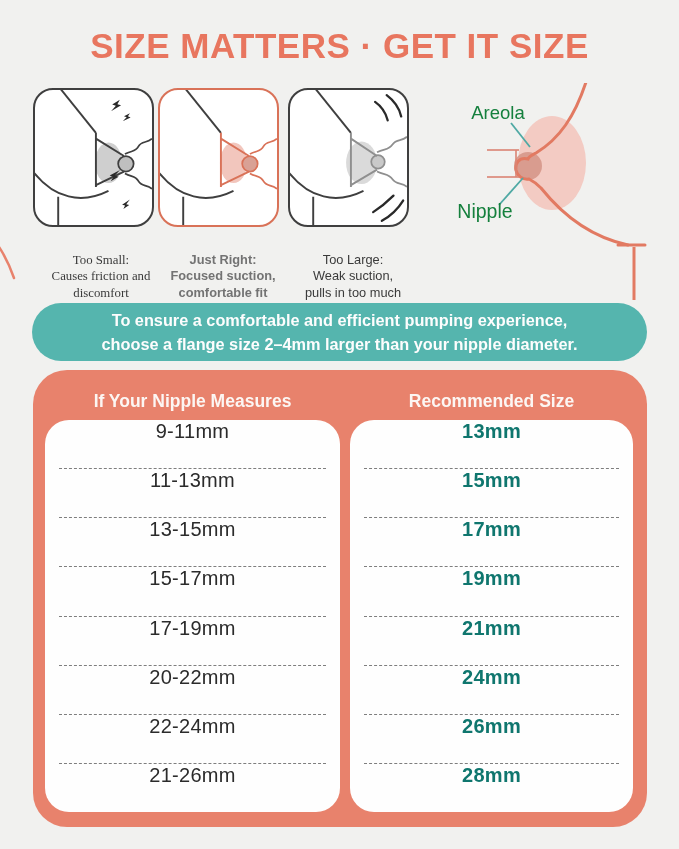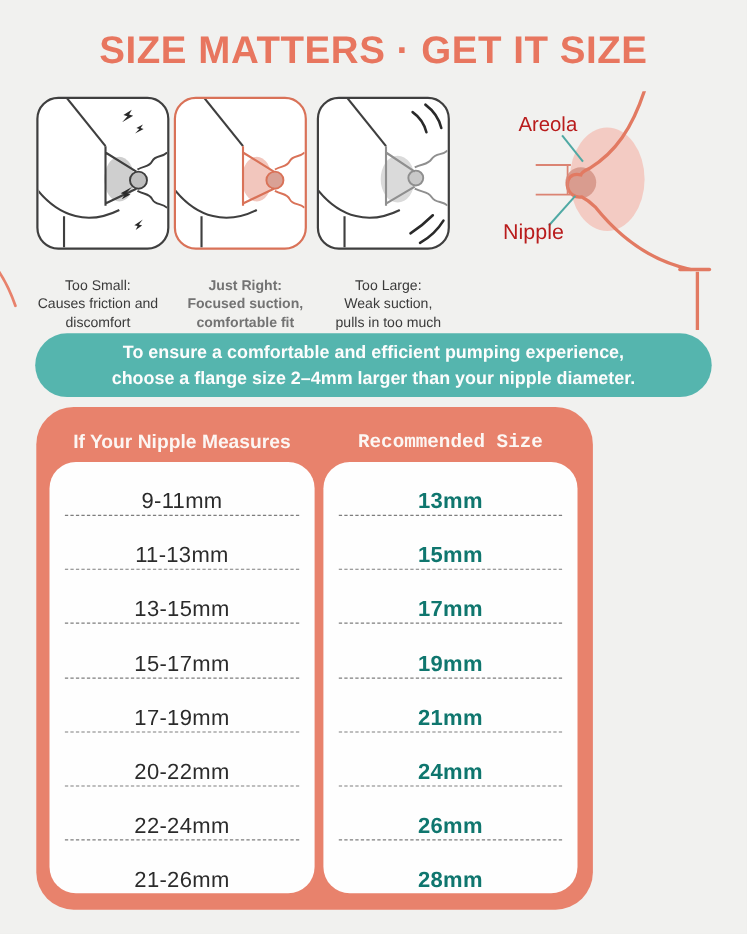--- a/index.html
+++ b/index.html
@@ -14,52 +14,52 @@
 
   
   .fit-box{position:absolute;top:88px;width:117px;height:135px;background:#fff;
            border:2px solid #3F3F3F;border-radius:20px;overflow:hidden;}
   .fit-box.highlight{border-color:#D97258;}
   .fit-box-1{left:33px;}  .fit-box-2{left:158px;}  .fit-box-3{left:288px;}
 
   .fit-caption{position:absolute;top:235px;width:130px;text-align:center;
                font-size:12.8px;line-height:16.5px;color:#3A3A3A;white-space:pre-line;}
   .fit-caption .cap-title{display:block;}
-  .fit-caption-1{left:24px;} .fit-caption-2{left:158px;} .fit-caption-3{left:288px;}
+  .fit-caption-1{left:36px;font-family:Liberation Serif, serif;} .fit-caption-2{left:158px;} .fit-caption-3{left:288px;}
   .fit-caption.highlight{color:#737373;font-weight:700;}
 
   
   .anatomy{position:absolute;left:415px;top:83px;width:264px;height:217px;}
   .anatomy svg{position:absolute;left:0;top:0;}
   .anat-label{position:absolute;font-size:18.5px;line-height:26px;}
-  .anat-teal{color:#b91c1c;}
+  .anat-teal{color:#15803d;}
   .anat-coral{color:#DB8473;white-space:pre-line;}
   .label-areola{left:38px;top:17px;width:90px;text-align:center;}
   .label-nipplediameter{left:2px;top:53px;width:80px;text-align:left;line-height:27px;font-size:19.5px;}
   .label-nipple{left:20px;top:115px;width:100px;text-align:center;font-size:19.5px;}
 
   
   .banner{position:absolute;left:32px;top:303px;width:615px;height:58px;background:#55B5AE;
           border-radius:29px;display:flex;flex-direction:column;justify-content:center;
           text-align:center;color:#FDFDFD;font-weight:700;font-size:16.3px;line-height:24px;}
 
   
-  .size-table{position:absolute;left:33px;top:370px;width:506px;height:457px;
+  .size-table{position:absolute;left:33px;top:370px;width:614px;height:457px;
               background:#E8826C;border-radius:34px;}
   .thead{display:flex;padding:13px 14px 0 12px;height:37px;align-items:center;}
   .th{color:#FCF6F3;font-weight:700;font-size:17.5px;text-align:center;}
   .th-measure{width:295px;}
   .th-gap{width:10px;}
-  .th-size{width:283px;font-family:Liberation Mono, monospace;}
+  .th-size{width:283px;}
   .tbody{display:flex;padding:0 14px 0 12px;}
   .panel{background:#FEFEFE;border-radius:24px;height:392px;display:flex;flex-direction:column;}
   .panel-measure{width:295px;}
   .panel-gap{width:10px;}
   .panel-size{width:283px;}
-  .trow{flex:1;display:flex;align-items:flex-end;justify-content:center;margin:0 14px;
+  .trow{flex:1;display:flex;align-items:flex-start;justify-content:center;margin:0 14px;
         border-bottom:1.6px dashed #7E7E7E;}
   .trow:last-child{border-bottom:none;}
   .cell-measure{font-size:20px;color:#2B2B2B;font-weight:500;letter-spacing:0.3px;}
   .cell-size{font-size:20px;color:#0f766e;font-weight:700;letter-spacing:0.3px;}
 </style>
 </head>
 <body>
 
 <div class="page">
 

